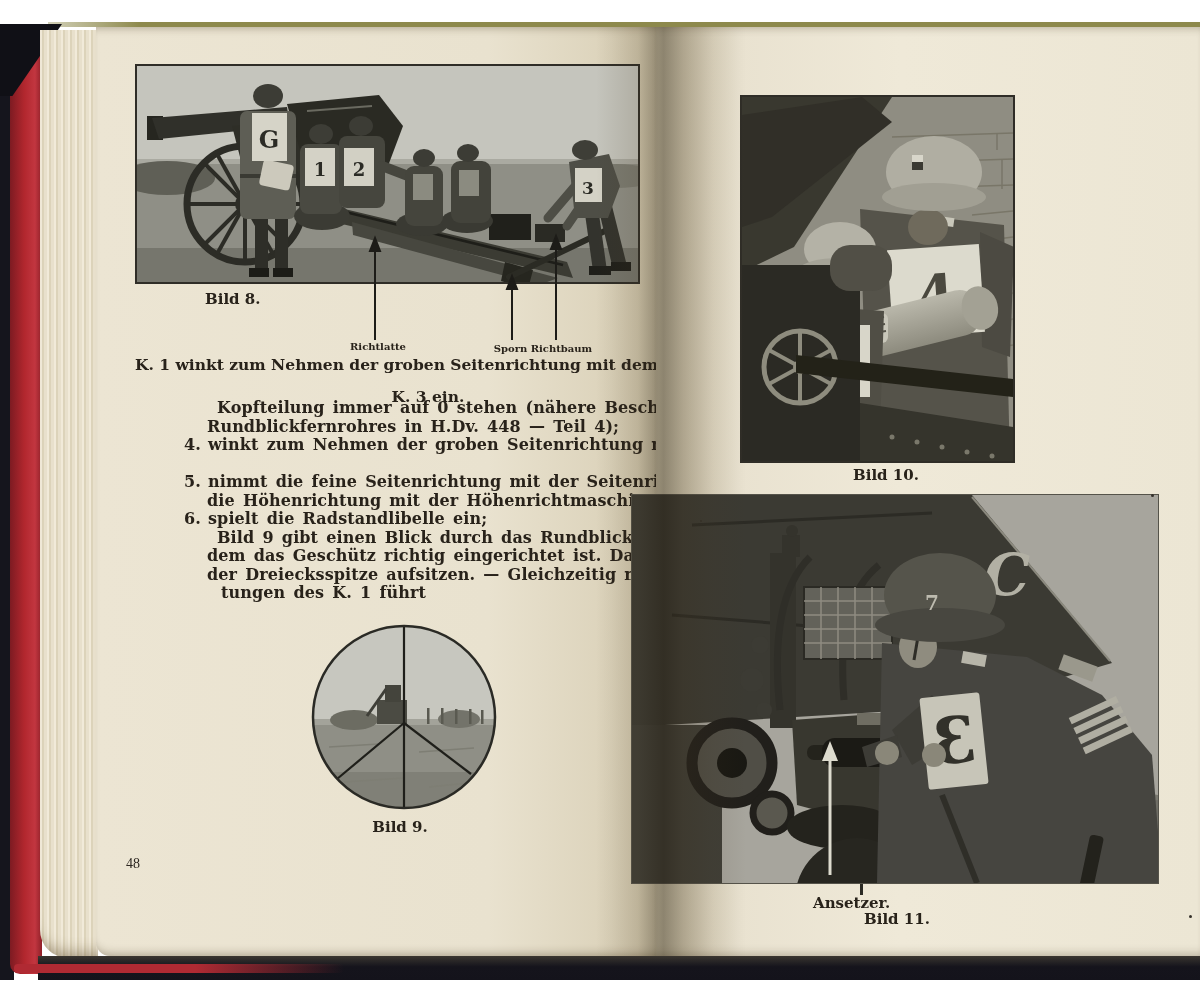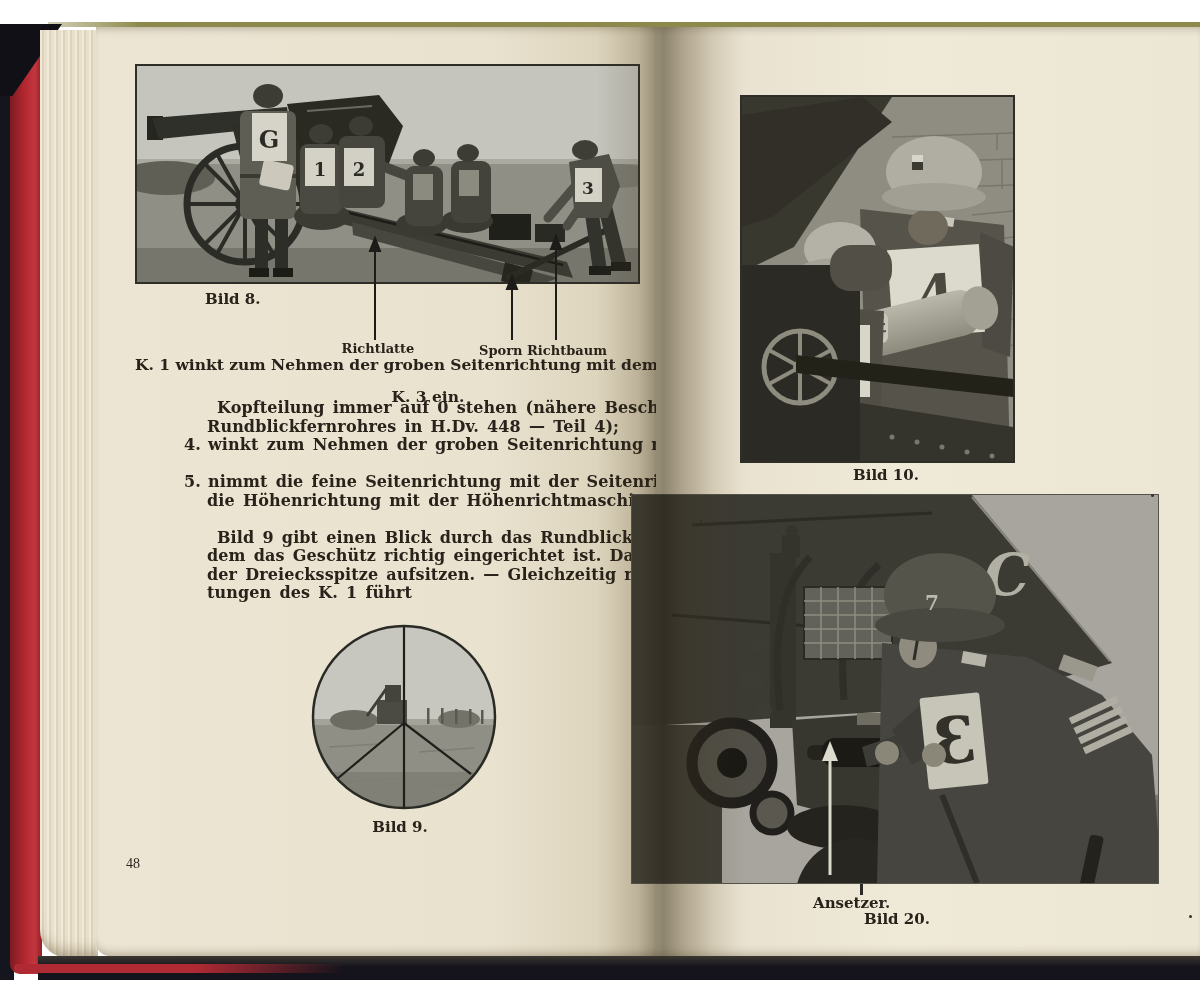--- a/index.html
+++ b/index.html
@@ -26,21 +26,21 @@
   #page-right-bg{left:656px;top:27px;width:544px;height:929px;
      background:linear-gradient(90deg,#cfc6ac 0%,#ddd4bc 6%,#e9e2d0 15%,#efe9d8 45%,#ece6d4 100%);
      box-shadow:inset 0 7px 9px -6px rgba(60,45,20,.3), inset 0 -10px 10px -8px rgba(60,45,20,.3);}
   #gutter-shadow{left:596px;top:27px;width:150px;height:929px;pointer-events:none;
      background:linear-gradient(90deg,rgba(70,55,30,0) 0%,rgba(70,55,30,.16) 28%,rgba(38,29,14,.40) 45%,rgba(60,48,28,.28) 58%,rgba(70,55,30,.10) 78%,rgba(70,55,30,0) 100%);}
   
   #left-content{left:96px;top:27px;width:560px;height:929px;overflow:hidden;}
   .photo-frame{position:absolute;border:2px solid #2f2d27;background:#b9b9b1;box-sizing:border-box;}
   .frak{position:absolute;font-weight:bold;color:#28221a;white-space:nowrap;}
   .cap15{font-size:15px;}
-  .cap12{font-size:13px;}
+  .cap12{font-size:10px;}
   .bodyline{position:absolute;font-weight:bold;color:#28221a;font-size:16px;white-space:nowrap;word-spacing:2.5px;letter-spacing:.1px;}
   .bodyline .n{display:inline-block;width:24px;}
   .center{text-align:center;}
   .pagenum{position:absolute;font-family:Liberation Serif, serif;font-size:14px;color:#2c2620;}
   .speck{position:absolute;width:3px;height:3px;border-radius:50%;background:#34302a;}
   svg text{font-family:"DejaVu Serif","Liberation Serif",serif;font-weight:bold;}
 </style>
 </head>
 <body>
 
@@ -157,24 +157,25 @@
     <div class="frak cap12 center" style="left:377px;top:316px;width:140px;">Sporn  Richtbaum</div>
 
     <div class="frak" style="left:39px;top:328px;font-size:15.5px;">K. 1 winkt zum Nehmen der groben Seitenrichtung mit dem Lafettensch</div>
     <div class="frak center" style="left:272px;top:347px;width:120px;font-size:15.5px;margin-top:13px;">K. 3 ein.</div>
 
     <div class="bodyline" style="left:121px;top:371px;"><span>Kopfteilung immer auf 0 stehen (nähere Beschreibung</span></div>
     <div class="bodyline" style="left:111px;top:390px;"><span>Rundblickfernrohres in H.Dv. 448 — Teil 4);</span></div>
     <div class="bodyline" style="left:88px;top:408px;"><span class="n">4.</span><span>winkt zum Nehmen der groben Seitenrichtung mit dem</span></div>
     <div class="bodyline" style="left:88px;top:445px;"><span class="n">5.</span><span>nimmt die feine Seitenrichtung mit der Seitenrichtmasch</span></div>
     <div class="bodyline" style="left:111px;top:464px;"><span>die Höhenrichtung mit der Höhenrichtmaschine;</span></div>
+    <div class="bodyline" style="left:88px;top:482px;"><span class="n">6.</span><span>spielt die Radstandlibelle ein;</span></div>
     <div class="bodyline" style="left:121px;top:501px;"><span>Bild 9 gibt einen Blick durch das Rundblickfernrohr, m</span></div>
     <div class="bodyline" style="left:111px;top:519px;"><span>dem das Geschütz richtig eingerichtet ist. Das Ziel muß</span></div>
     <div class="bodyline" style="left:111px;top:538px;"><span>der Dreiecksspitze aufsitzen. — Gleichzeitig mit den Verr</span></div>
-    <div class="bodyline" style="left:111px;top:556px;"><span>tungen des K. 1 führt</span></div>
+    <div class="bodyline" style="left:125px;top:556px;"><span>tungen des K. 1 führt</span></div>
 
     <svg class="abs" style="left:213px;top:595px;" width="190" height="190">
       <defs>
           <clipPath id="circ">
             <circle cx="95" cy="95" r="91"></circle>
           </clipPath>
         </defs>
       <g clip-path="url(#circ)">
         <rect x="0" y="0" width="190" height="103" fill="#c7c7bf"></rect>
         <rect x="0" y="97" width="190" height="9" fill="#a3a39a"></rect>
@@ -368,20 +369,20 @@
         <line x1="310" y1="300" x2="345" y2="388" stroke="#2f2e28" stroke-width="6"></line>
       </g>
       <g>
         <line x1="198" y1="380" x2="198" y2="258" stroke="#dddbce" stroke-width="3"></line>
         <polygon points="198,246 190,266 206,266" fill="#dddbce"></polygon>
       </g>
     </svg>
   </div>
   <div class="abs" style="left:860px;top:884px;width:3px;height:11px;background:#2b2a24;"></div>
   <div class="frak cap15 abs" style="left:813px;top:894px;">Ansetzer.</div>
-  <div class="frak cap15 abs" style="left:864px;top:910px;">Bild 20.</div>
+  <div class="frak cap15 abs" style="left:864px;top:910px;">Bild 11.</div>
 
   <div class="speck" style="left:1151px;top:494px;"></div>
   <div class="speck" style="left:1189px;top:915px;"></div>
   <div class="speck" style="left:700px;top:520px;width:2px;height:2px;"></div>
 
   <div class="abs" id="gutter-shadow"></div>
 </div>
 
 </body></html>

